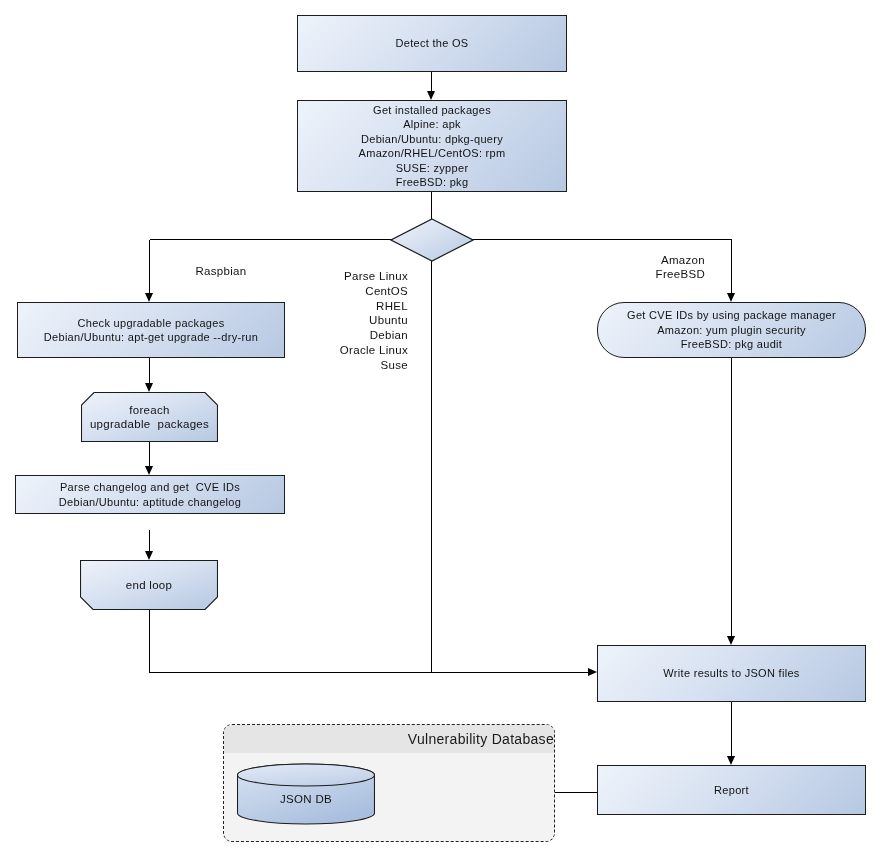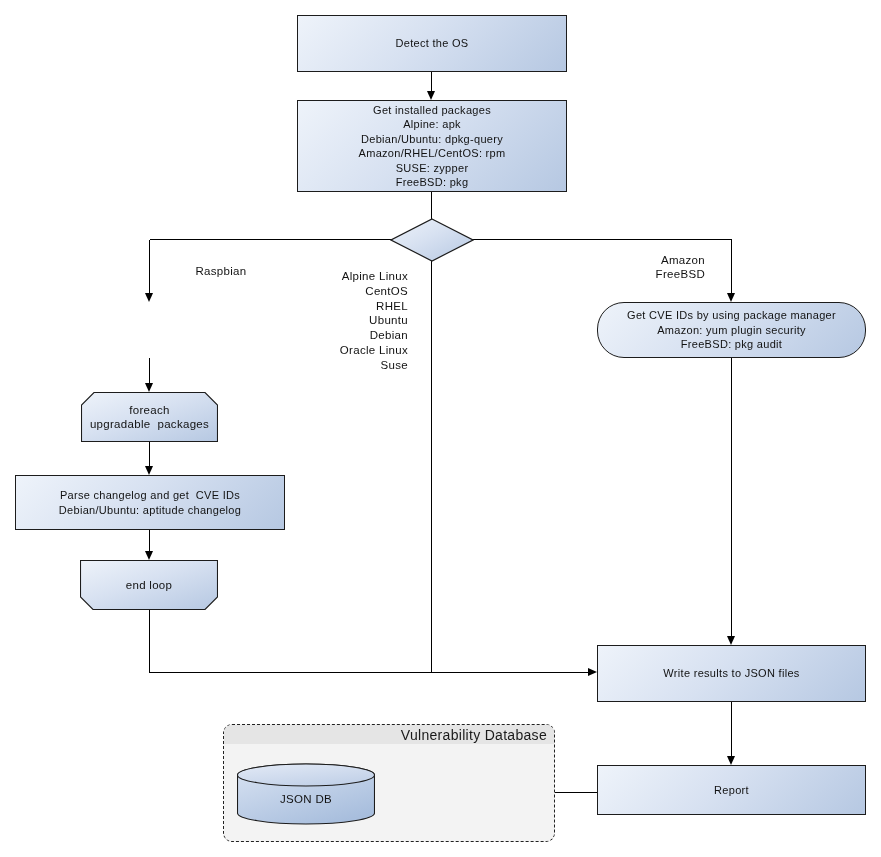--- a/index.html
+++ b/index.html
@@ -39,24 +39,24 @@
     white-space:pre-wrap;color:#121212;
   }
   .align-right{text-align:right;}
   .align-center{text-align:center;}
   
   .db-group{
     position:absolute;left:223px;top:724px;width:332px;height:118px;box-sizing:border-box;
     border:1.5px dashed #222;border-radius:9px;background:#f3f3f3;
   }
   .db-group-header{
-    position:absolute;left:0;top:0;right:0;height:19px;
+    position:absolute;left:0;top:0;right:0;height:28px;
     background:#e5e5e5;border-radius:8px 8px 0 0;
     display:flex;align-items:center;justify-content:flex-end;
-    font-size:14px;letter-spacing:0.3px;color:#1a1a1a;padding-right:7px;box-sizing:border-box;
+    font-size:14px;letter-spacing:0.3px;color:#1a1a1a;padding-right:0;box-sizing:border-box;
   }
   .cylinder{position:absolute;width:138px;height:62px;}
   .cylinder .shape-label{padding-top:10px;font-size:11.5px;}
 </style>
 </head>
 <body>
 
 <div class="canvas">
 
   <svg width="0" height="0" style="position:absolute" aria-hidden="true">
@@ -111,21 +111,21 @@
   <div class="vline" style="left:731px;top:702px;height:54px;"></div>
   <div class="arrow-down" style="left:727px;top:756px;"></div>
 
   <div class="hline" style="left:555px;top:792px;width:42px;"></div>
 
   <div class="edge-label align-center" style="left:176px;top:264px;width:90px;">Raspbian</div>
 
   <div class="edge-label align-right" style="left:615px;top:254px;width:90px;line-height:13.8px;">Amazon
 FreeBSD</div>
 
-  <div class="edge-label align-right" style="left:306px;top:269px;width:102px;">Alpine Linux
+  <div class="edge-label align-right" style="left:306px;top:269px;width:102px;">Parse Linux
 CentOS
 RHEL
 Ubuntu
 Debian
 Oracle Linux
 Suse</div>
 
   <div class="node" style="left:297px;top:15px;width:270px;height:57px;">
     <span>Detect the OS</span>
   </div>
@@ -138,30 +138,34 @@
 SUSE: zypper
 FreeBSD: pkg</span>
   </div>
 
   <div class="shape" style="left:390px;top:218px;width:84px;height:44px;">
     <svg width="84" height="44" viewBox="0 0 84 44">
       <polygon points="42,1 83,22 42,43 1,22" fill="url(#gnode)" stroke="#1c1c1c" stroke-width="1.2"></polygon>
     </svg>
   </div>
 
+  <div class="node" style="left:17px;top:302px;width:268px;height:56px;">
+    <span>Check upgradable packages
+Debian/Ubuntu: apt-get upgrade --dry-run</span>
+  </div>
 
   <div class="shape" style="left:81px;top:392px;width:137px;height:50px;">
     <svg width="137" height="50" viewBox="0 0 137 50">
       <polygon points="13,0.5 124,0.5 136.5,13 136.5,49.5 0.5,49.5 0.5,13" fill="url(#gnode)" stroke="#1c1c1c" stroke-width="1.1"></polygon>
     </svg>
     <div class="shape-label">foreach
 upgradable  packages</div>
   </div>
 
-  <div class="node" style="left:15px;top:475px;width:270px;height:55px;">
+  <div class="node" style="left:15px;top:475px;width:270px;height:39px;">
     <span>Parse changelog and get  CVE IDs
 Debian/Ubuntu: aptitude changelog</span>
   </div>
 
   <div class="shape" style="left:80px;top:560px;width:138px;height:50px;">
     <svg width="138" height="50" viewBox="0 0 138 50">
       <polygon points="0.5,0.5 137.5,0.5 137.5,37 125,49.5 13,49.5 0.5,37" fill="url(#gnode)" stroke="#1c1c1c" stroke-width="1.1"></polygon>
     </svg>
     <div class="shape-label">end loop</div>
   </div>

